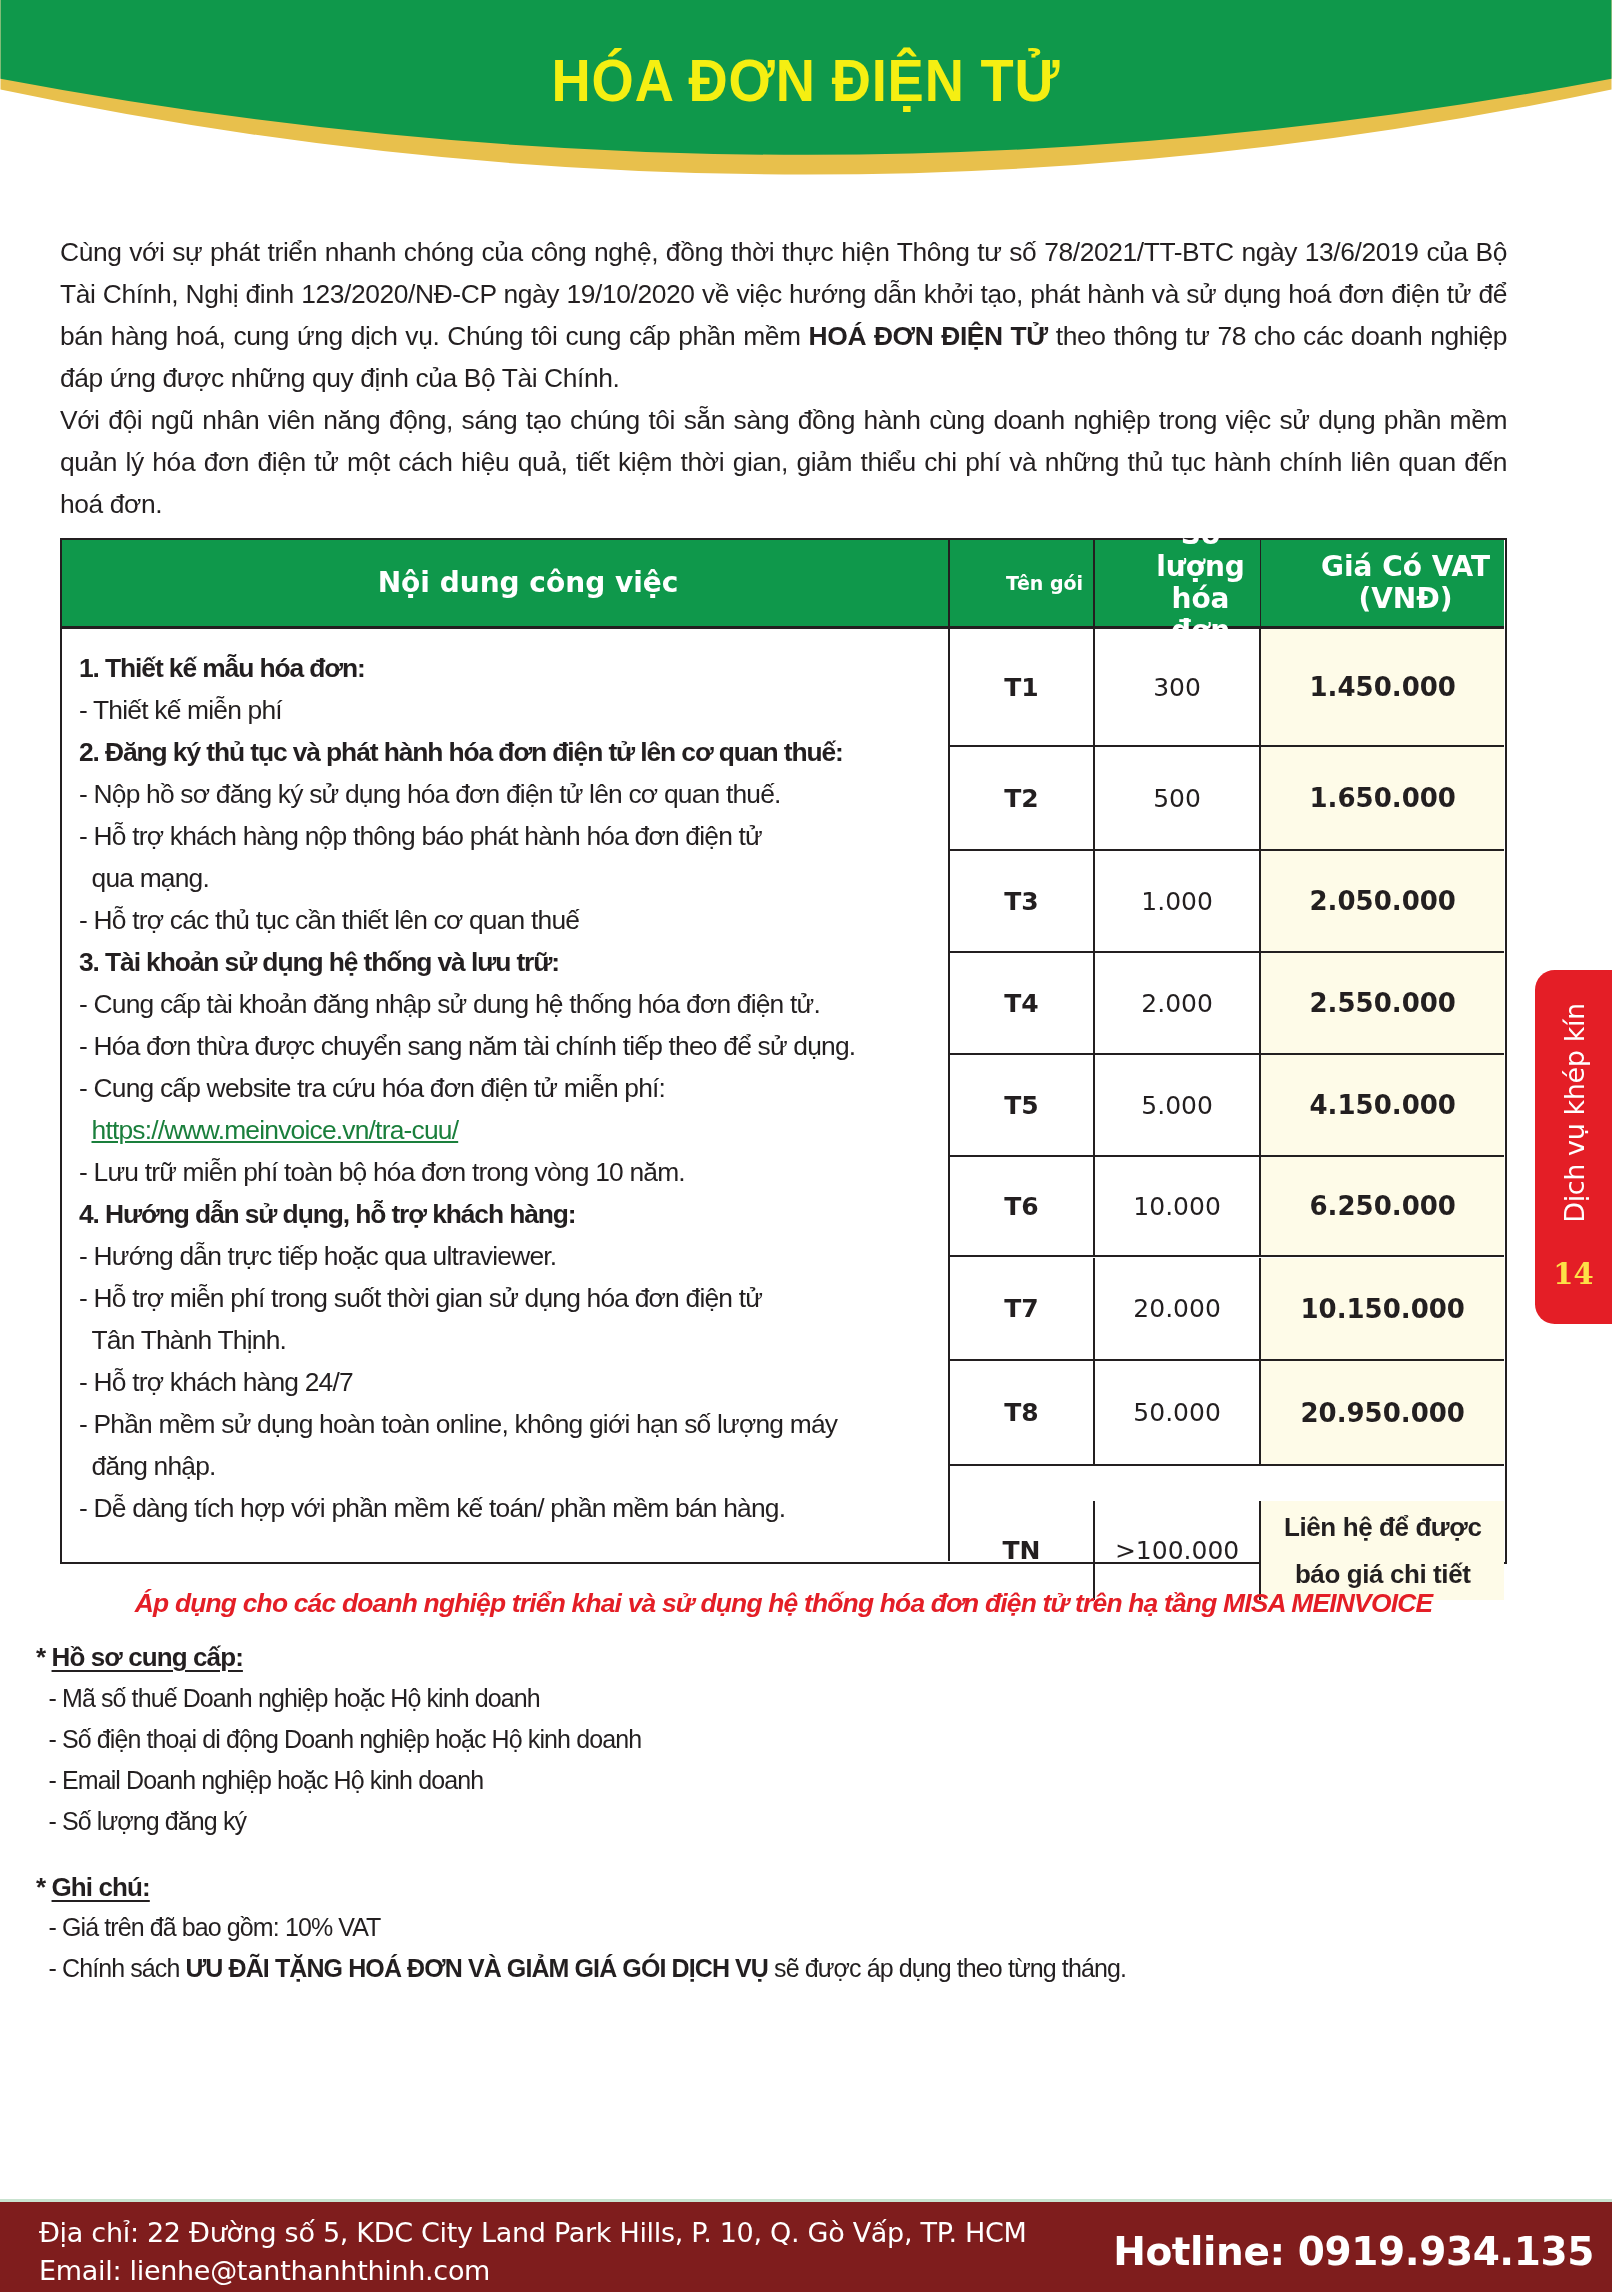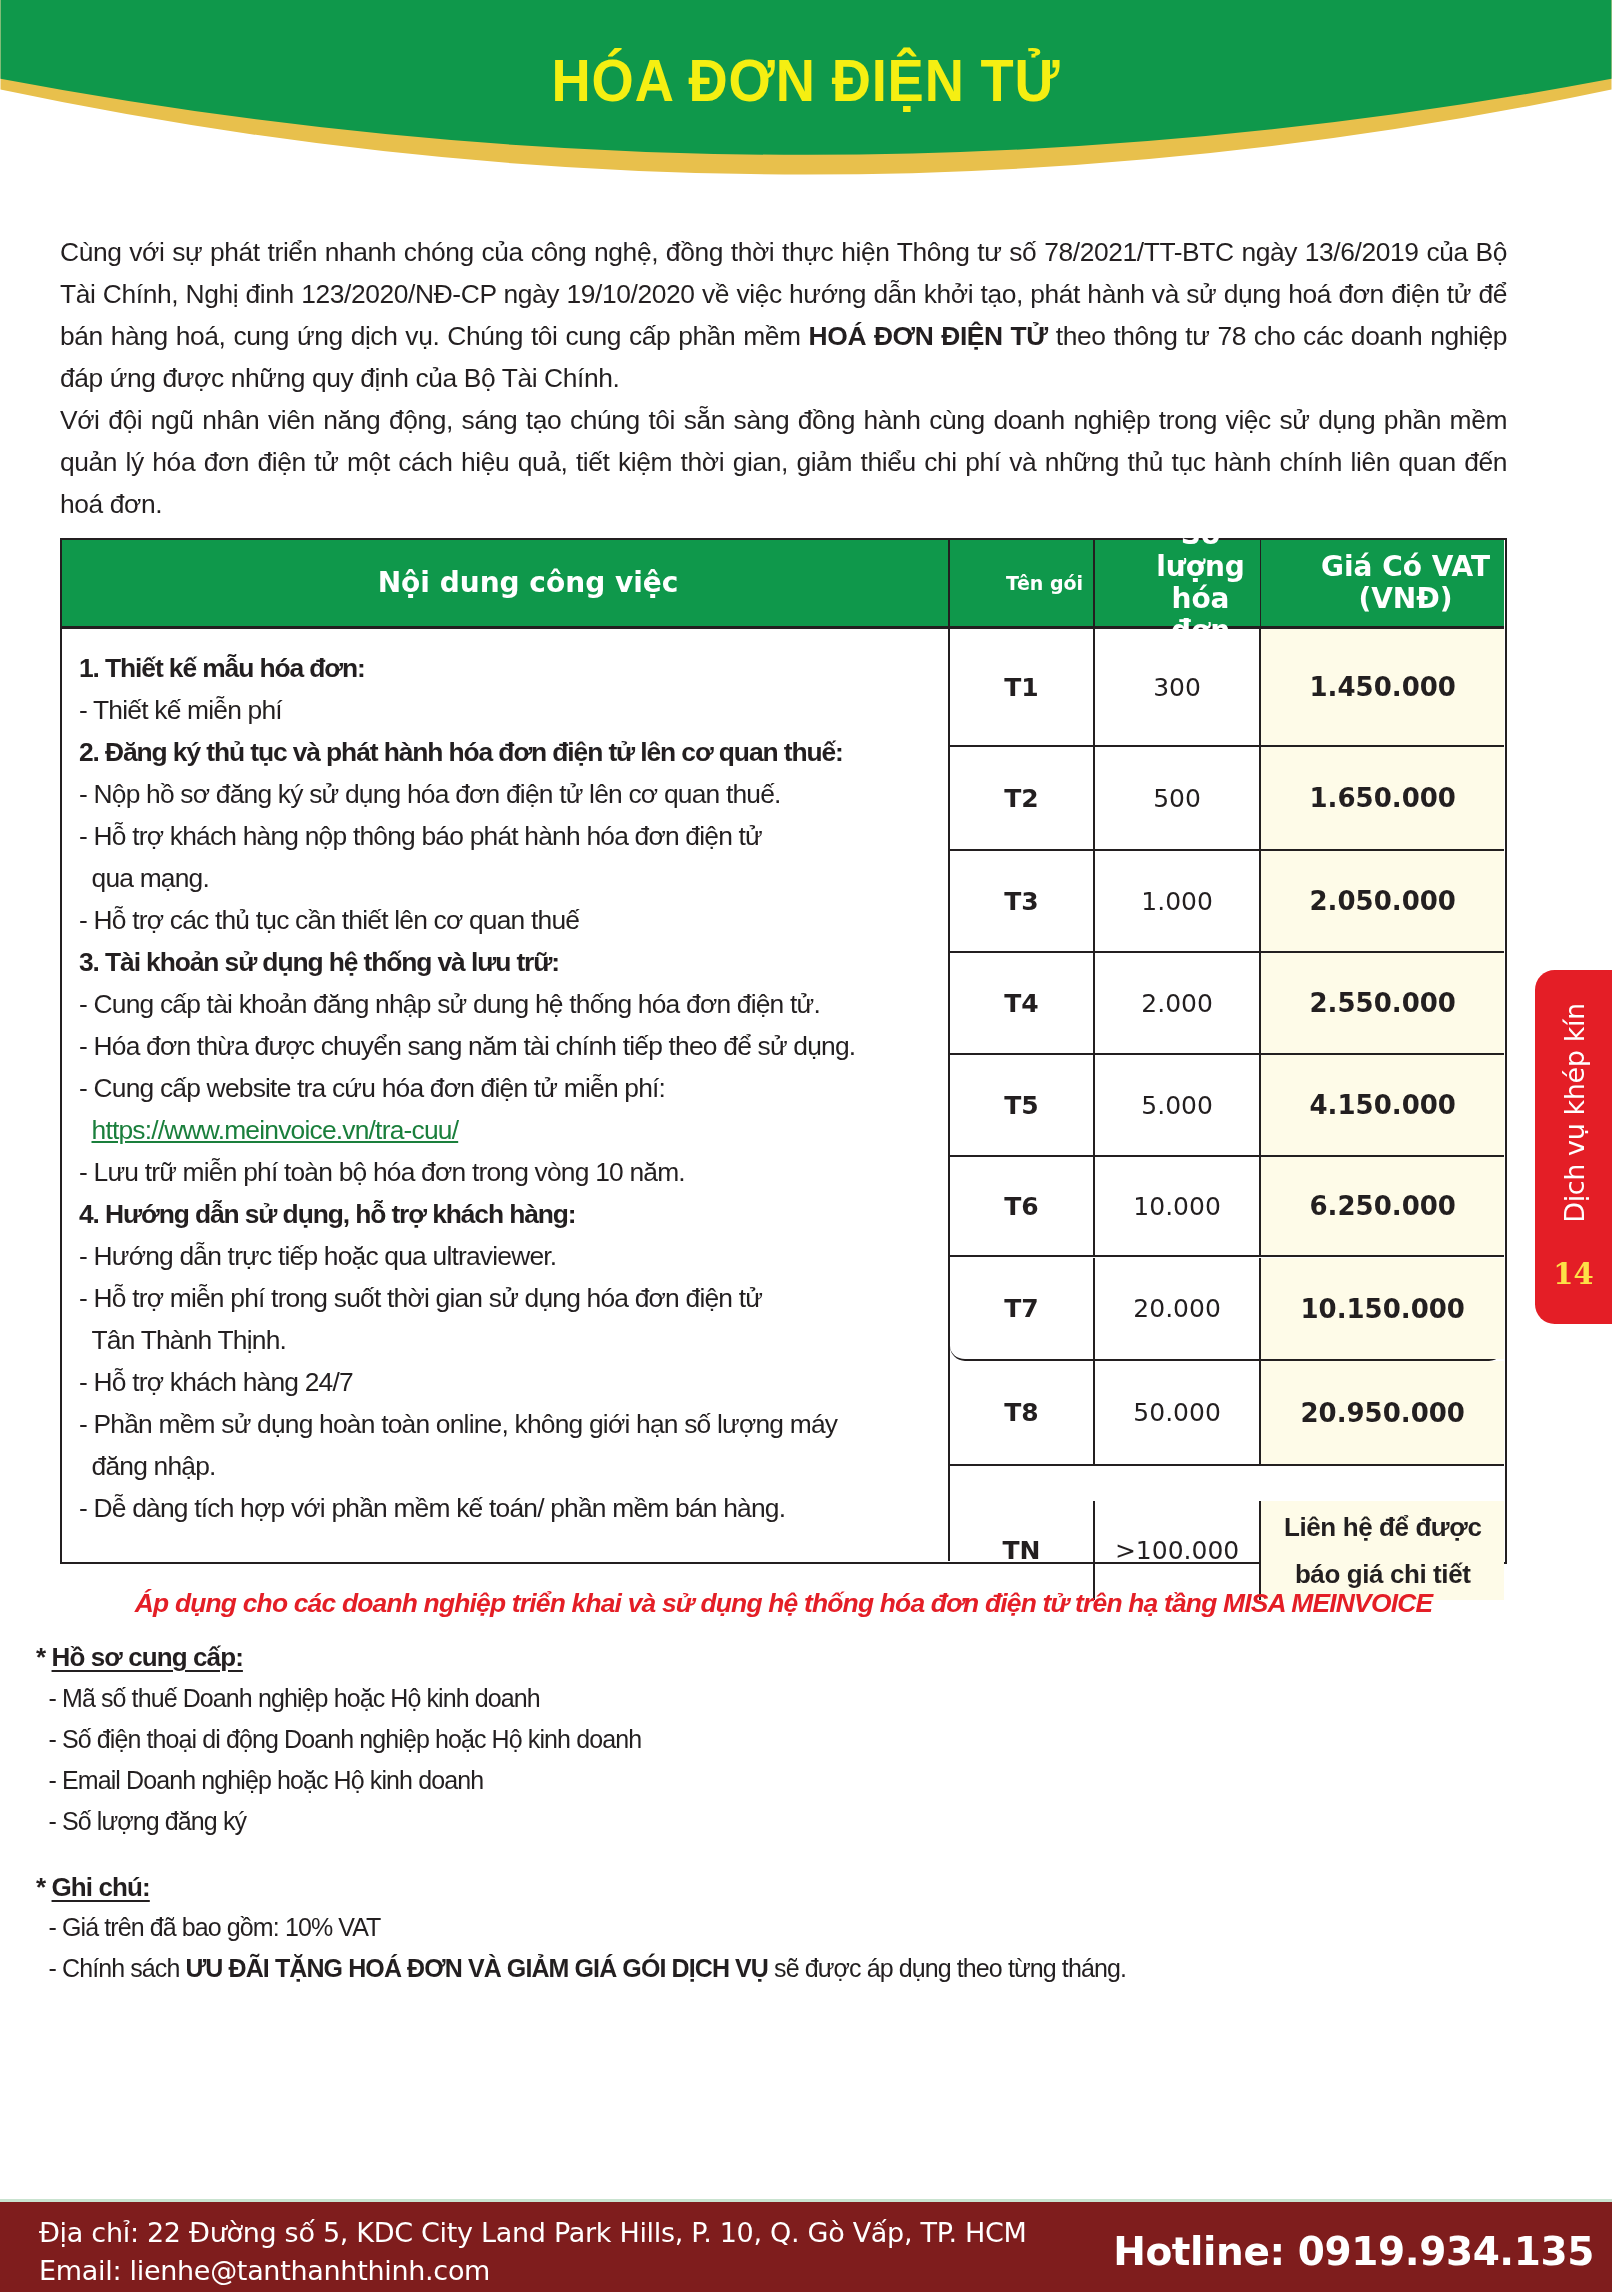--- a/index.html
+++ b/index.html
@@ -148,21 +148,21 @@
       <div class="row" style="top: 426px; height: 102px;">
         <div class="cell c-name">T5</div>
         <div class="cell c-qty">5.000</div>
         <div class="cell c-price" style="white-space:pre-line;">4.150.000</div>
       </div>
       <div class="row" style="top: 528px; height: 100px;">
         <div class="cell c-name">T6</div>
         <div class="cell c-qty">10.000</div>
         <div class="cell c-price" style="white-space:pre-line;">6.250.000</div>
       </div>
-      <div class="row" style="top: 629px; height: 103px; border-radius: 15px;">
+      <div class="row" style="top: 629px; height: 103px;">
         <div class="cell c-name">T7</div>
         <div class="cell c-qty">20.000</div>
         <div class="cell c-price" style="white-space:pre-line;">10.150.000</div>
       </div>
       <div class="row" style="top: 732px; height: 105px;">
         <div class="cell c-name">T8</div>
         <div class="cell c-qty">50.000</div>
         <div class="cell c-price" style="white-space:pre-line;">20.950.000</div>
       </div>
       <div class="row" style="top: 872px; height: 99px;">

